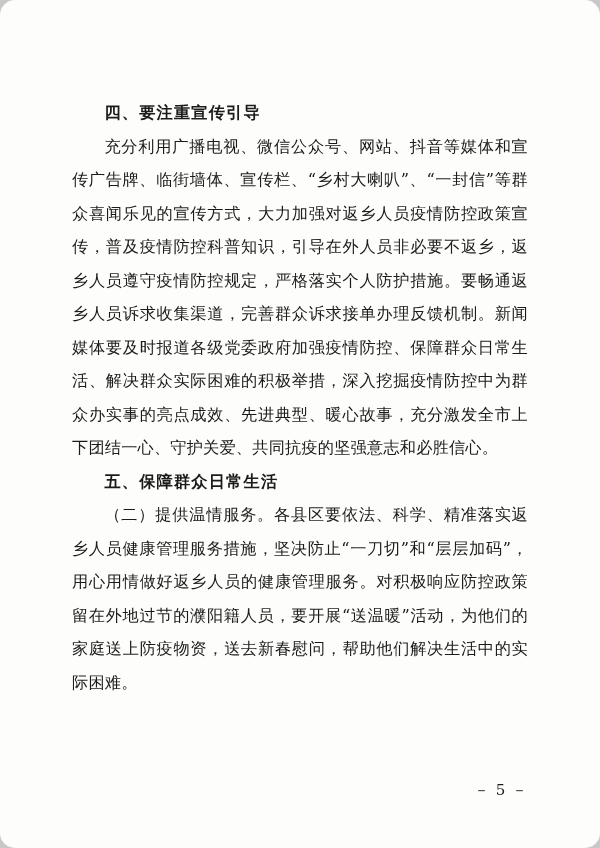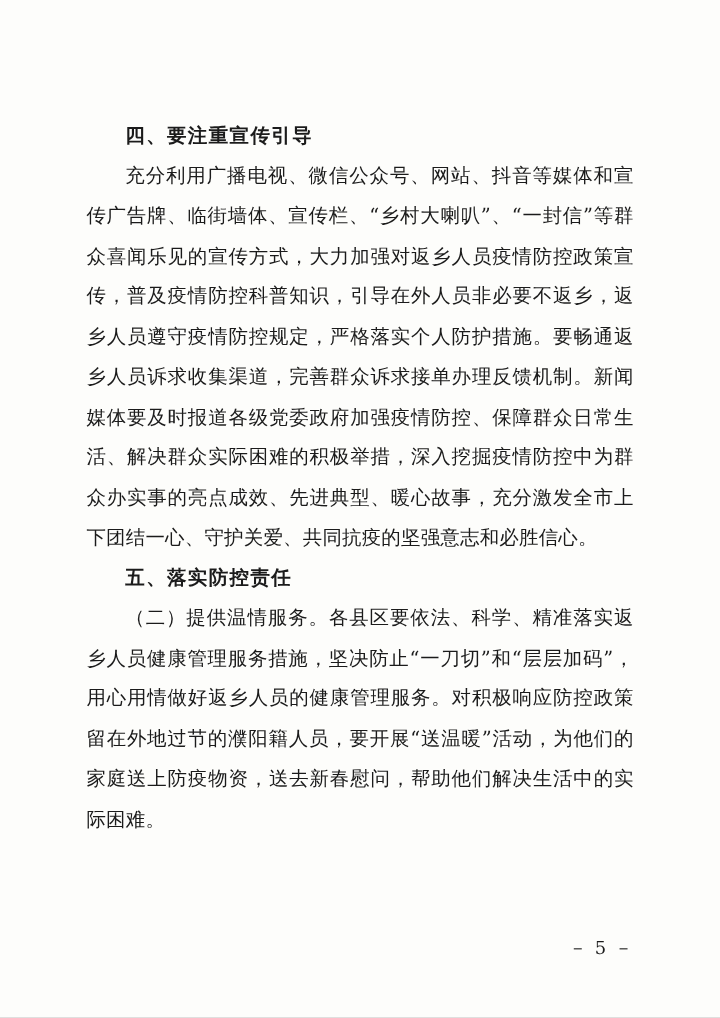--- a/index.html
+++ b/index.html
@@ -10,20 +10,21 @@
   body {
     font-family: "DejaVu Serif", serif;
   }
   .page {
     position: relative;
     width: 600px;
     height: 848px;
     background: #fdfdfb;
     box-sizing: border-box;
     overflow: hidden;
+    border-radius: 15px;
   }
   .page-inner {
     position: absolute;
     left: 72px;
     top: 96px;
     width: 456px;
   }
   .doc-body {
     font-family: "DejaVu Serif", serif;
     font-size: 16.2px;
@@ -53,18 +54,18 @@
   }
 </style>
 </head>
 <body>
 
 <div class="page">
   <div class="page-inner">
     <div class="doc-body">
       <p class="heading">四、要注重宣传引导</p>
       <p class="para">充分利用广播电视、微信公众号、网站、抖音等媒体和宣传广告牌、临街墙体、宣传栏、“乡村大喇叭”、“一封信”等群众喜闻乐见的宣传方式，大力加强对返乡人员疫情防控政策宣传，普及疫情防控科普知识，引导在外人员非必要不返乡，返乡人员遵守疫情防控规定，严格落实个人防护措施。要畅通返乡人员诉求收集渠道，完善群众诉求接单办理反馈机制。新闻媒体要及时报道各级党委政府加强疫情防控、保障群众日常生活、解决群众实际困难的积极举措，深入挖掘疫情防控中为群众办实事的亮点成效、先进典型、暖心故事，充分激发全市上下团结一心、守护关爱、共同抗疫的坚强意志和必胜信心。</p>
-      <p class="heading">五、落实防控责任</p>
+      <p class="heading">五、保障群众日常生活</p>
       <p class="para">（二）提供温情服务。各县区要依法、科学、精准落实返乡人员健康管理服务措施，坚决防止“一刀切”和“层层加码”，用心用情做好返乡人员的健康管理服务。对积极响应防控政策留在外地过节的濮阳籍人员，要开展“送温暖”活动，为他们的家庭送上防疫物资，送去新春慰问，帮助他们解决生活中的实际困难。</p>
     </div>
   </div>
   <div class="pn-wrap">－ 5 －</div>
 </div>
 
 </body></html>

